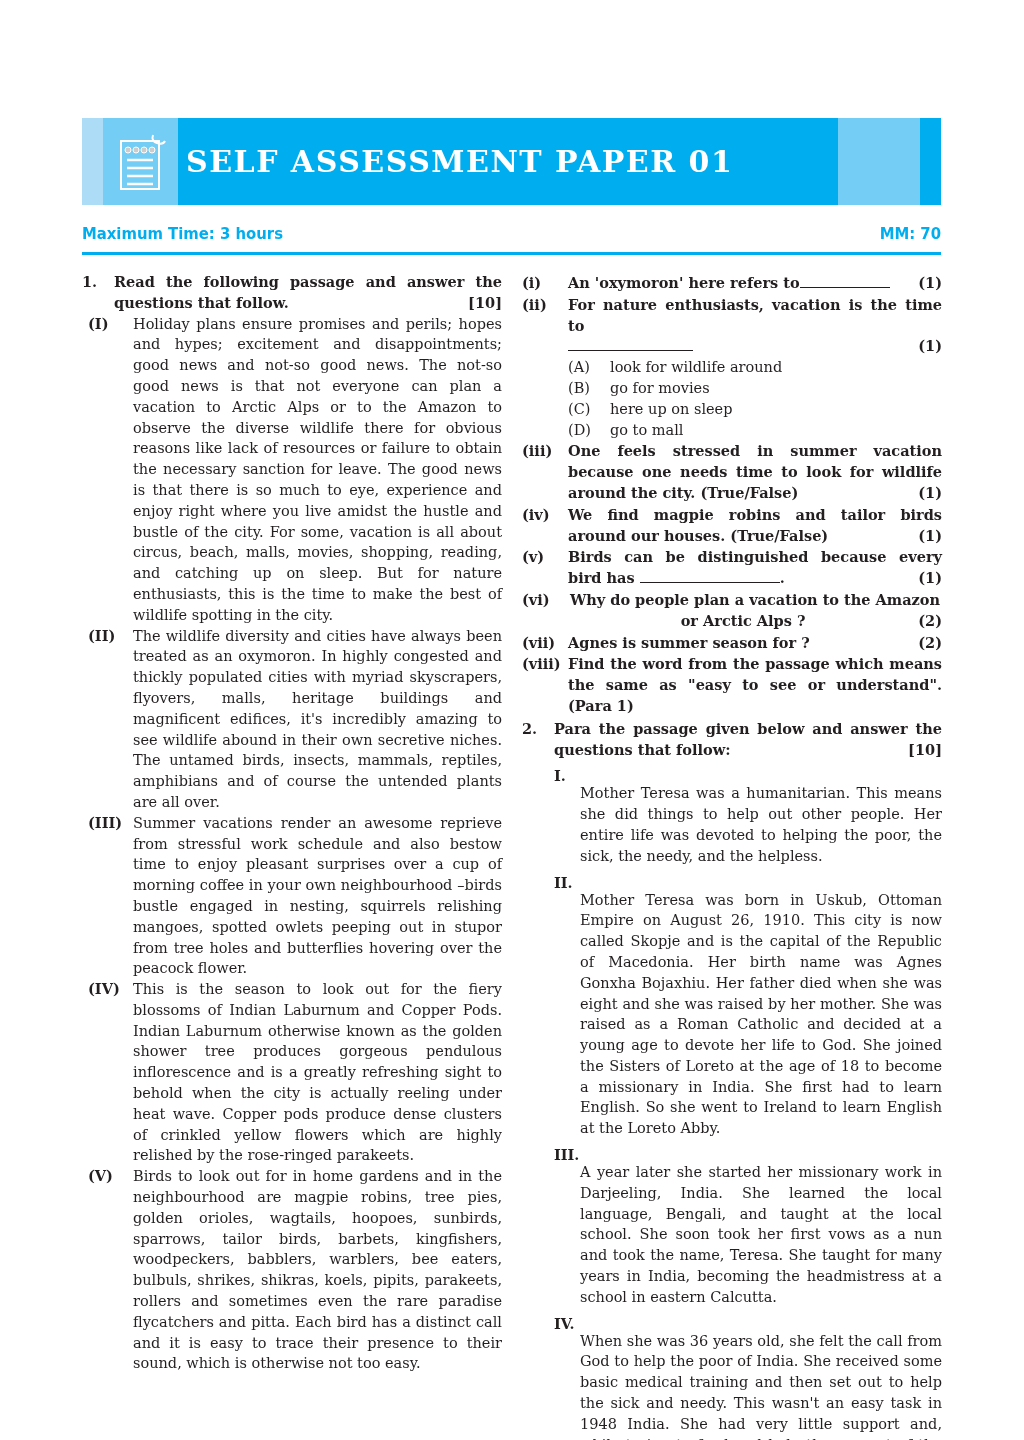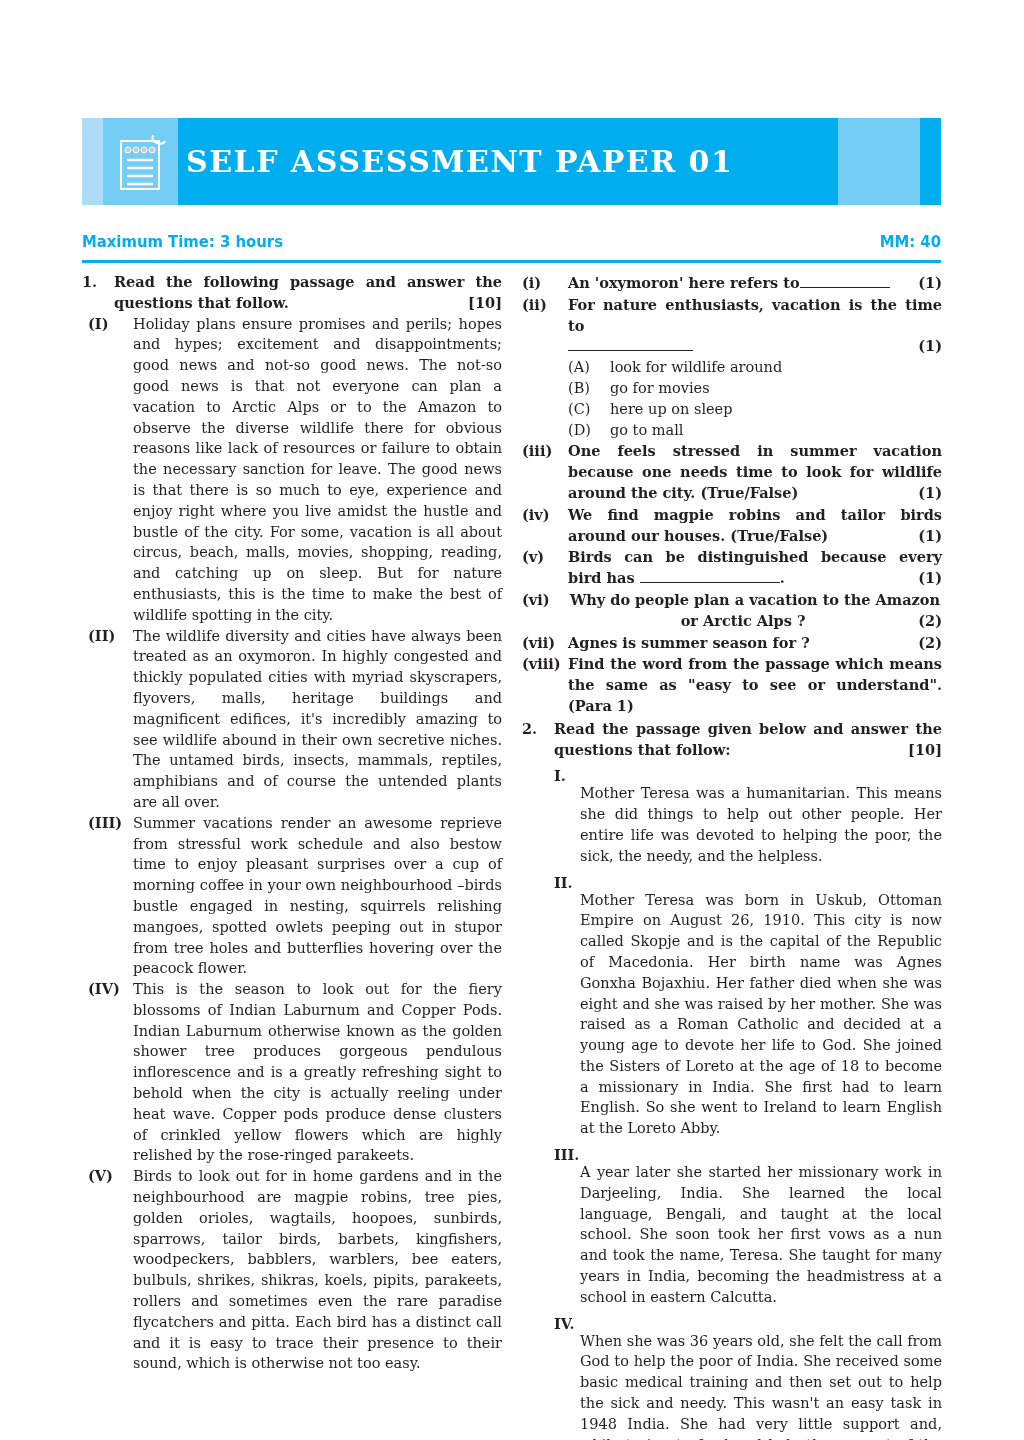--- a/index.html
+++ b/index.html
@@ -10,21 +10,21 @@
   .banner { position: absolute; top: 118px; left: 82px; width: 859px; height: 87px; display: flex; border-radius: 7px; }
   .b-strip1 { width: 21px; background: #acdcf6; }
   .b-icon { width: 75px; background: #74cdf5; display: flex; align-items: center; justify-content: center; }
   .b-title { flex: 1; background: #00aeef; display: flex; align-items: center; padding-left: 8px; }
   .b-title span {
     color: #ffffff; font-family: "DejaVu Serif", serif; font-weight: bold; font-size: 30px; letter-spacing: 1.5px;
   }
   .b-block { width: 82px; background: #74cdf5; }
   .b-strip2 { width: 21px; background: #00aeef; }
 
-  .meta { position: absolute; top: 232px; left: 82px; width: 859px; height: 28px; border-bottom: 3px solid #00aeef;
+  .meta { position: absolute; top: 224px; left: 82px; width: 859px; height: 28px; border-bottom: 3px solid #00aeef;
           display: flex; justify-content: space-between; align-items: flex-start;
           font-family: "DejaVu Sans Condensed", "DejaVu Sans", sans-serif; font-weight: bold; color: #00aeef; font-size: 16.5px; }
 
   .col { position: absolute; top: 272px; font-size: 14.5px; line-height: 20.8px; }
   .col-left { left: 82px; width: 420px; }
   .col-right { left: 522px; width: 420px; }
 
   .q { display: flex; }
   .q-num { font-weight: bold; width: 32px; flex: none; }
   .q-text { flex: 1; font-weight: bold; text-align: justify; }
@@ -66,21 +66,21 @@
   </div>
   <div class="b-title">
     <span>SELF ASSESSMENT PAPER 01</span>
   </div>
   <div class="b-block"></div>
   <div class="b-strip2"></div>
 </div>
 
 <div class="meta">
   <span>Maximum Time: 3 hours</span>
-  <span>MM: 40</span>
+  <span>MM: 70</span>
 </div>
 
 <div class="col col-left">
   <div class="q">
     <span class="q-num">1.</span>
     <div class="q-text">
       <span>Read the following passage and answer the questions that follow.</span>
       <span class="marks">[10]</span>
     </div>
   </div>
@@ -181,21 +181,21 @@
   <div class="sub">
     <span class="sub-num">(viii)</span>
     <div class="sub-text">
       <span>Find the word from the passage which means the same as "easy to see or understand". (Para 1)</span>
     </div>
   </div>
 
   <div class="q" style="margin-top:2px">
     <span class="q-num">2.</span>
     <div class="q-text">
-      <span>Read the passage given below and answer the questions that follow:</span>
+      <span>Para the passage given below and answer the questions that follow:</span>
       <span class="marks">[10]</span>
     </div>
   </div>
 
   <div class="rpara" style="margin-left:32px">
     <span class="rpara-num">I.</span>
     <span class="rpara-text">Mother Teresa was a humanitarian. This means she did things to help out other people. Her entire life was devoted to helping the poor, the sick, the needy, and the helpless.</span>
   </div>
   <div class="rpara" style="margin-left:32px">
     <span class="rpara-num">II.</span>

